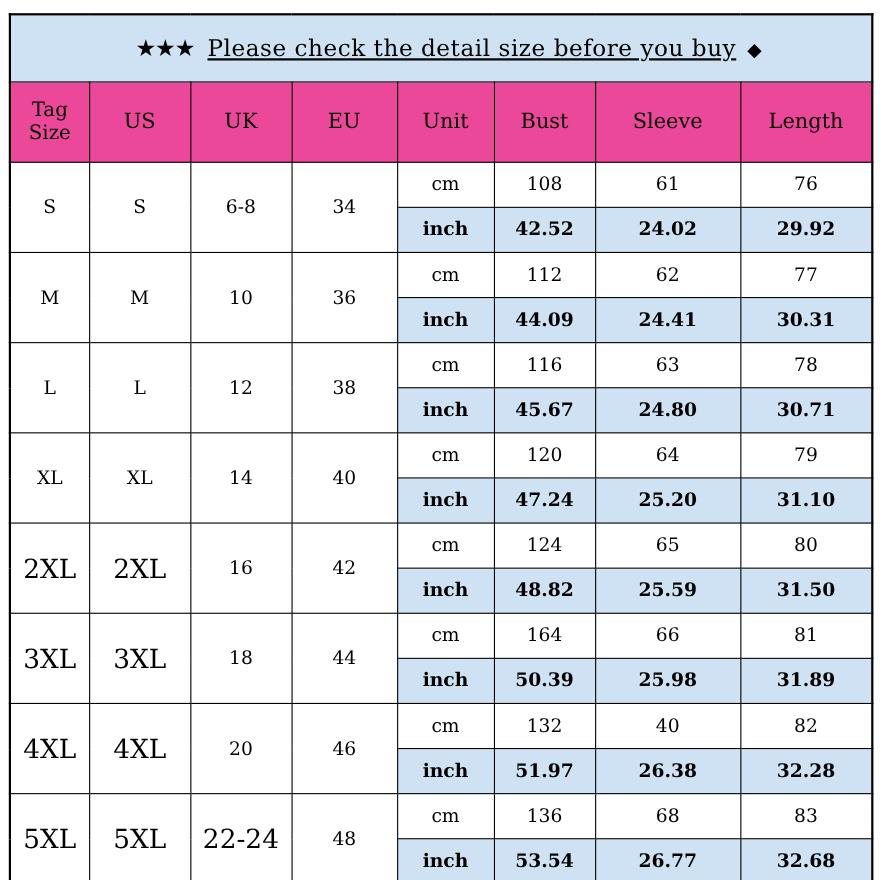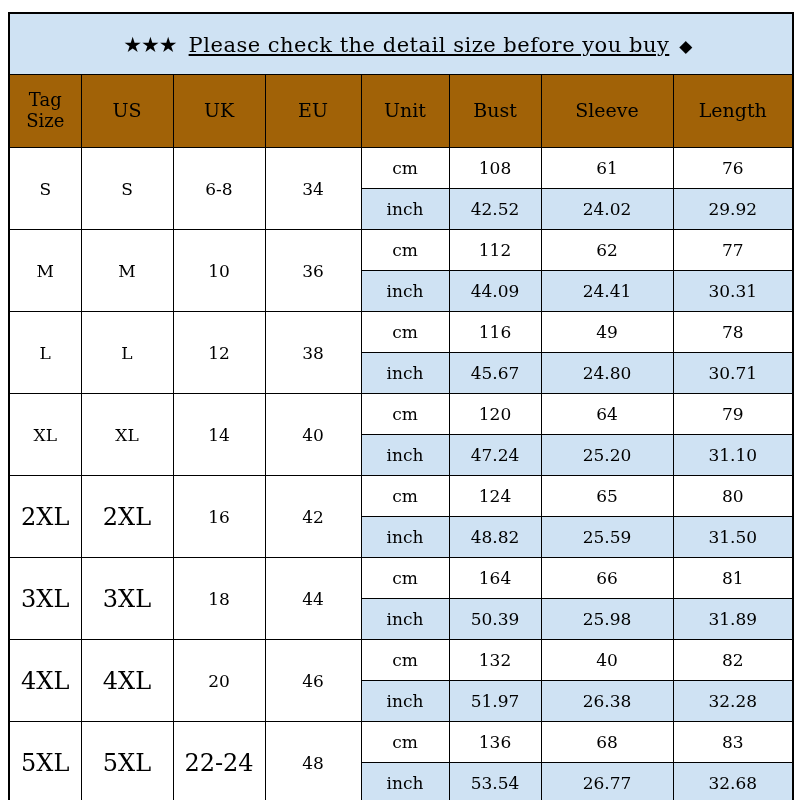--- a/index.html
+++ b/index.html
@@ -55,21 +55,21 @@
     padding-left: 12px;
     font-size: 21px;
     text-decoration: underline;
   }
   .banner .diamond {
     padding-left: 10px;
     font-size: 17px;
   }
   
   .hdr {
-    background: #a16207;
+    background: #ec4899;
     height: 72px;
     font-size: 19px;
     font-weight: bold;
     line-height: 1.15;
   }
   .hdr.tagsize {
     font-size: 18px;
   }
   
   .sizecell {
@@ -83,20 +83,21 @@
   
   .cm-row td {
     background: #ffffff;
     height: 40px;
     font-size: 17px;
   }
   .inch-row td {
     background: #cfe2f3;
     height: 40px;
     font-size: 17px;
+    font-weight: bold;
   }
   .unitcell {
     font-size: 17px;
   }
   
   col.c-tag    { width: 72px; }
   col.c-us     { width: 92px; }
   col.c-uk     { width: 92px; }
   col.c-eu     { width: 96px; }
   col.c-unit   { width: 88px; }
@@ -173,21 +174,21 @@
         <td>30.31</td>
       </tr>
 
       <tr class="cm-row">
         <td class="sizecell" rowspan="2">L</td>
         <td class="sizecell" rowspan="2">L</td>
         <td class="sizecell" rowspan="2">12</td>
         <td class="sizecell" rowspan="2">38</td>
         <td class="unitcell">cm</td>
         <td>116</td>
-        <td>49</td>
+        <td>63</td>
         <td>78</td>
       </tr>
       <tr class="inch-row">
         <td class="unitcell">inch</td>
         <td>45.67</td>
         <td>24.80</td>
         <td>30.71</td>
       </tr>
 
       <tr class="cm-row">

